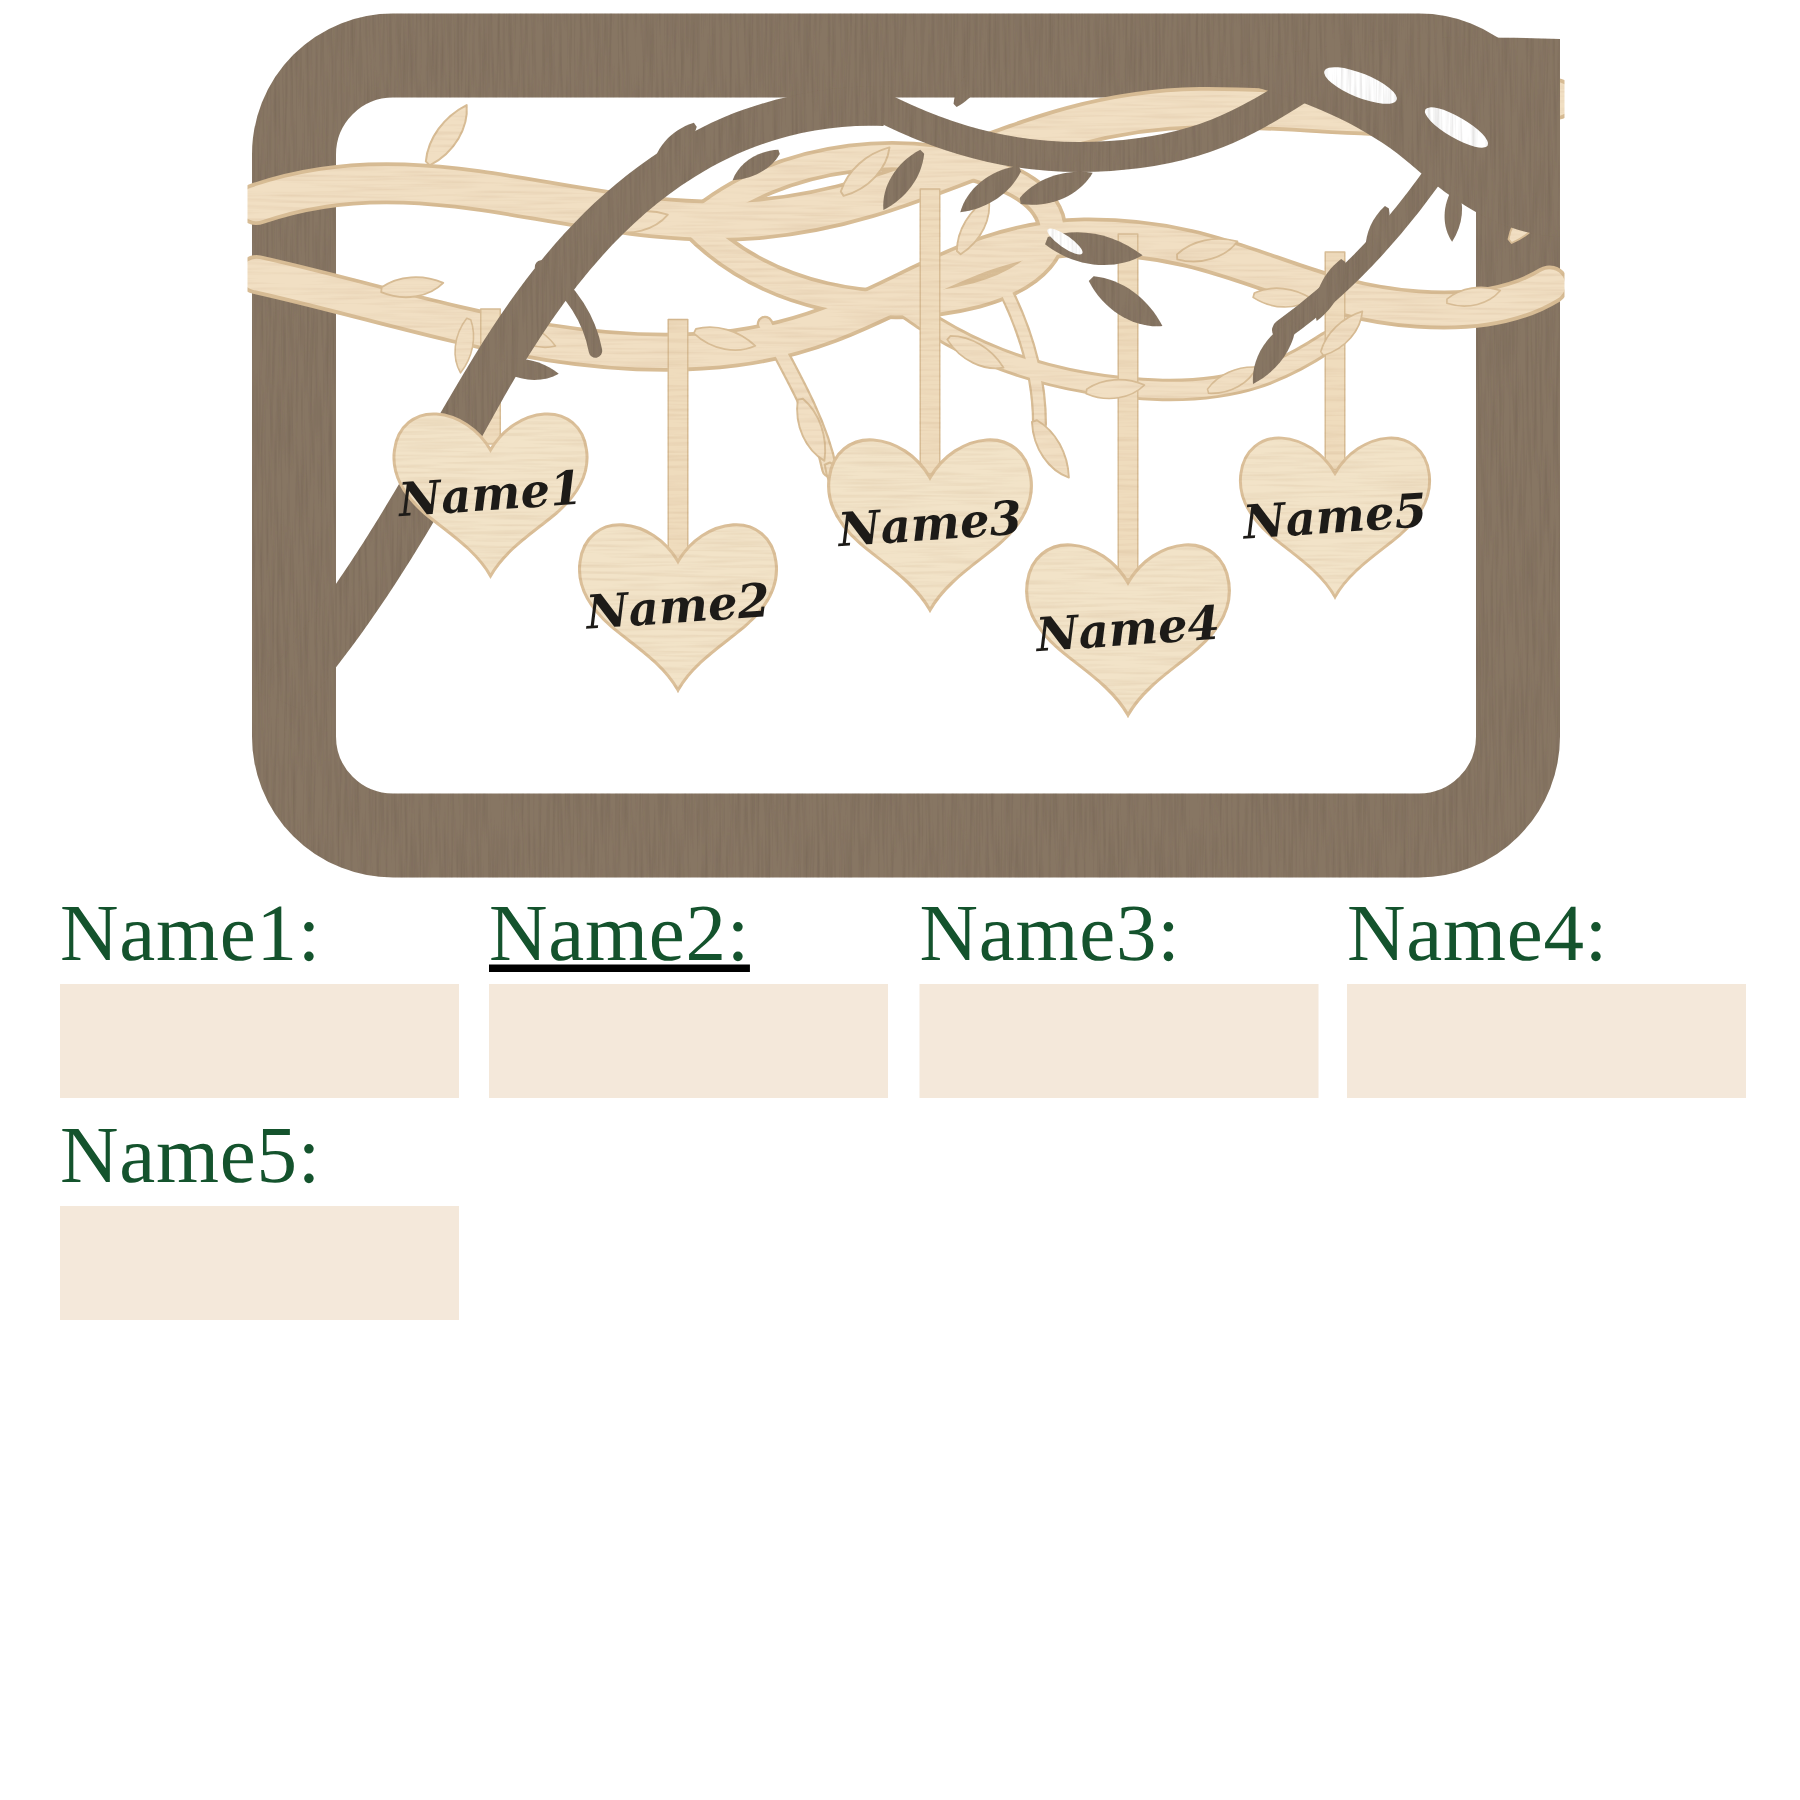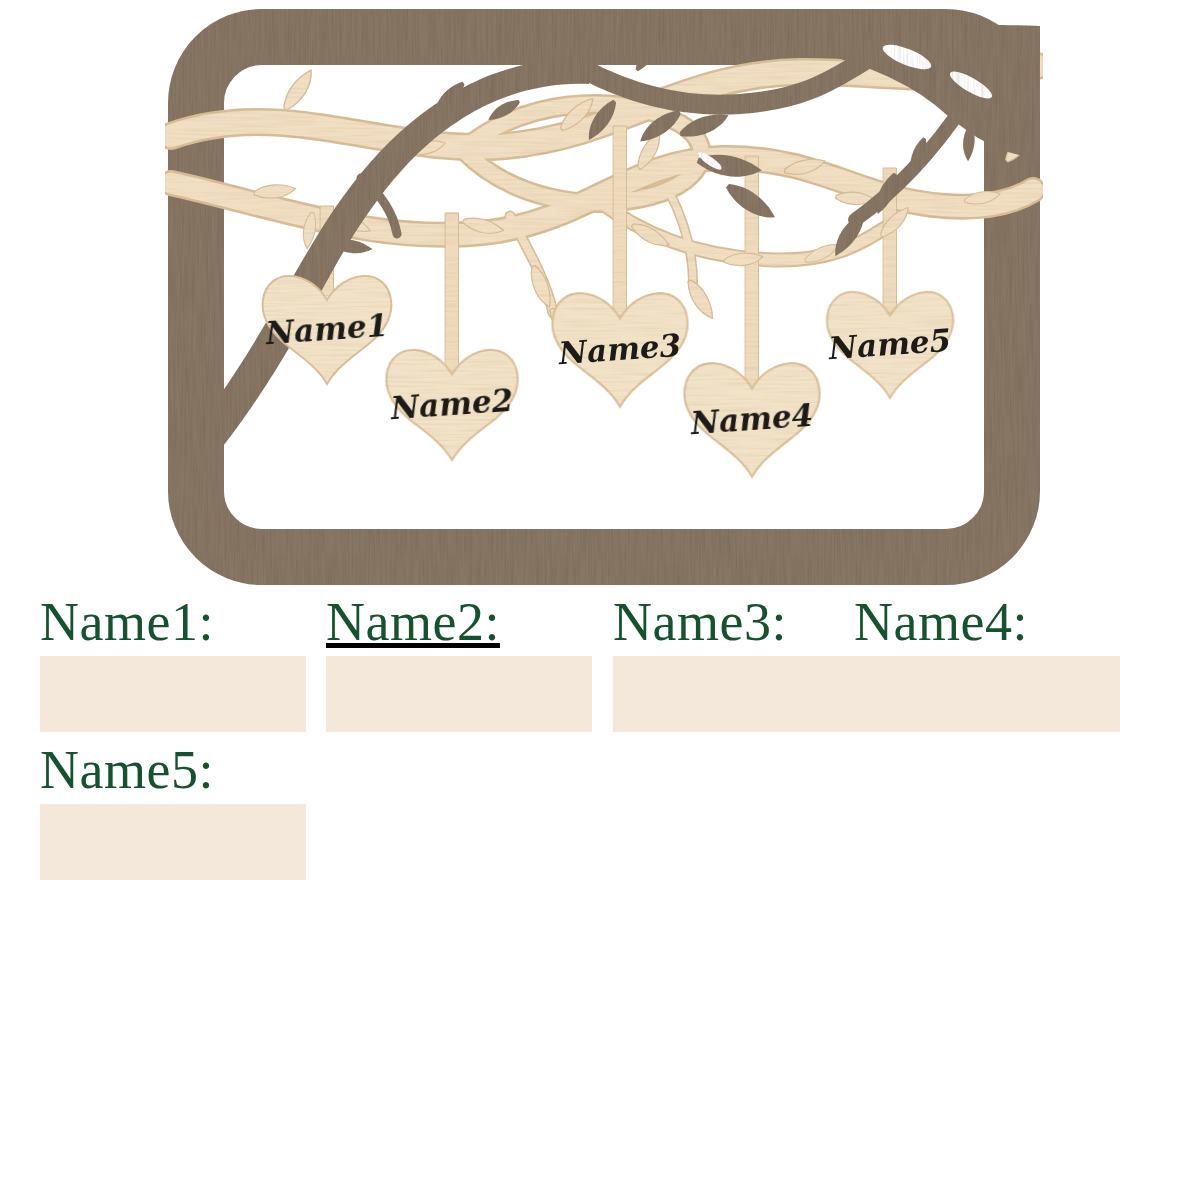--- a/index.html
+++ b/index.html
@@ -31,21 +31,21 @@
     background:#f4e8da;
     border:none;outline:none;
     box-sizing:border-box;
     font-family:"Liberation Serif", serif;
     font-size:30px;color:#5a4632;
     padding:0 14px;
   }
   .f1{left:40px;top:600px;}
   .f2{left:326px;top:600px;text-decoration:underline;}
   .f3{left:577px;top:600px;margin-left:36px;}
-  .f4{left:854px;top:600px;}
+  .f4{left:898px;top:600px;}
   .f5{left:40px;top:748px;}
   .heart-name{
     font-family:"DejaVu Serif", serif;
     font-style:italic;
     font-weight:bold;
     font-size:31px;
     fill:#1d1b18;
   }
 </style>
 </head>

